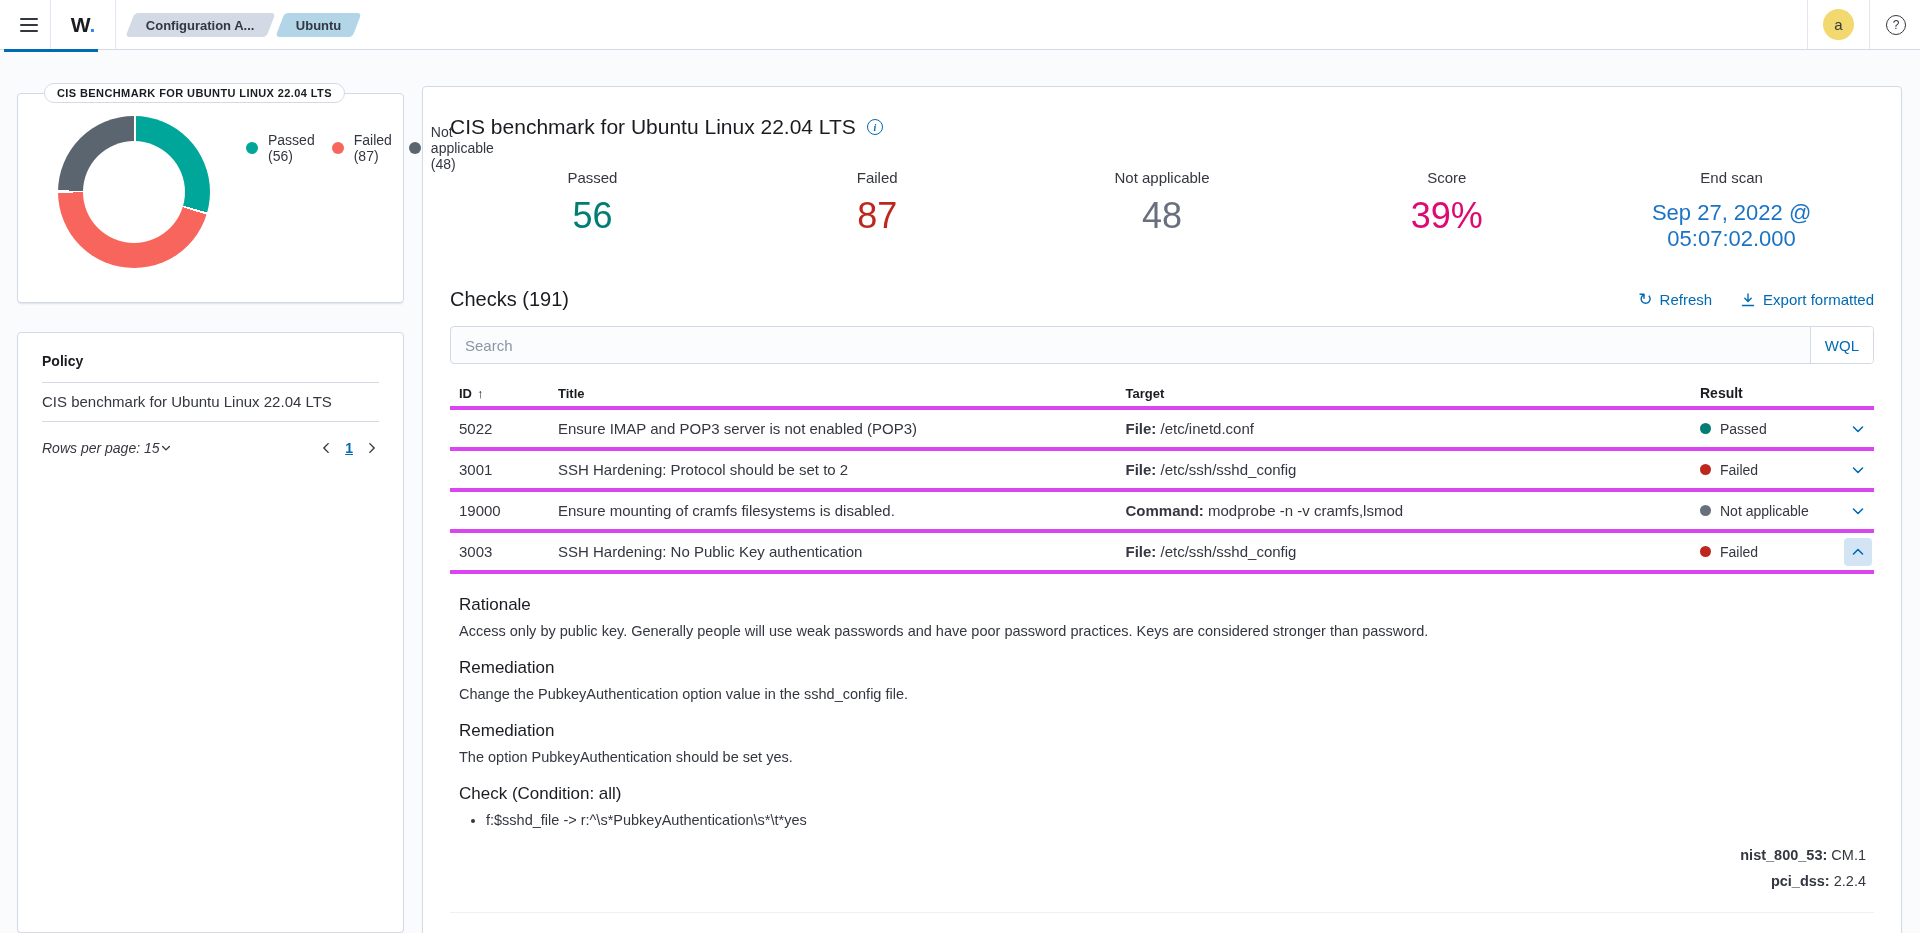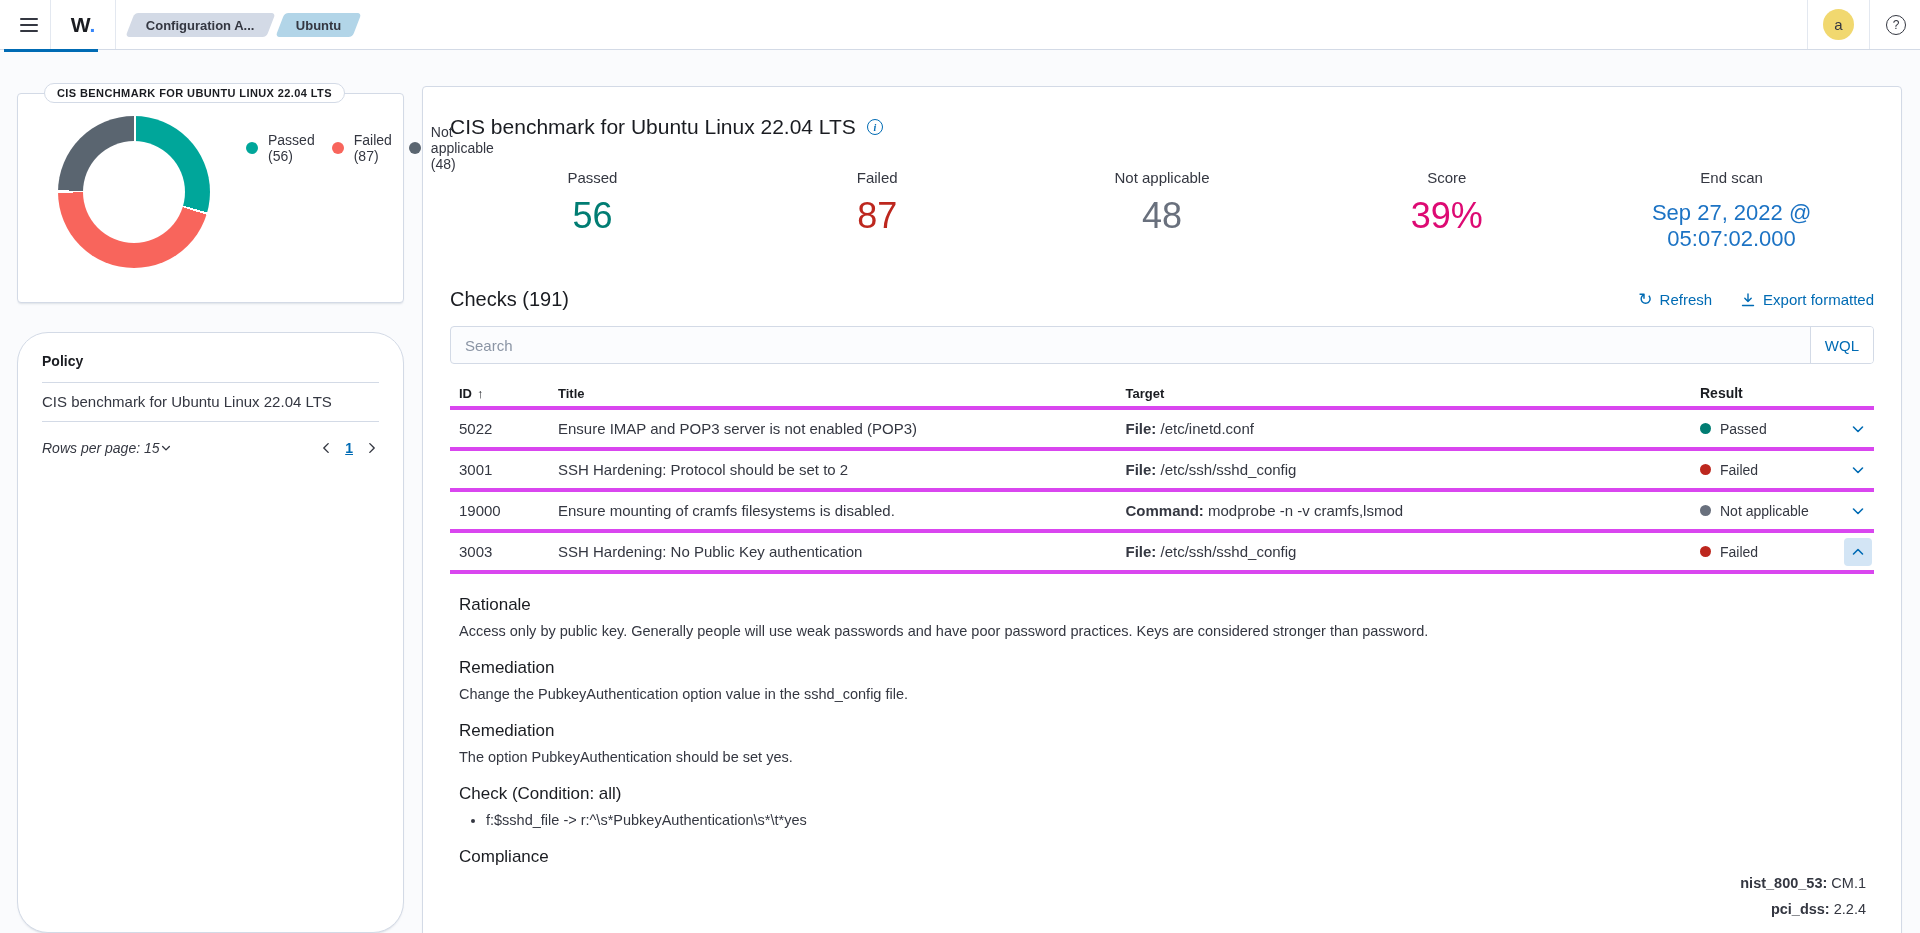--- a/index.html
+++ b/index.html
@@ -51,21 +51,21 @@
     color: #1a1c21; white-space: nowrap; }
   .chart-body { display: flex; align-items: flex-start; padding: 22px 14px 0 40px; }
   .donut { width: 152px; height: 152px; border-radius: 50%; position: relative; flex: none;
     background: conic-gradient(#00a69a 0 29.3%, #f8655c 29.3% 74.9%, #5a6570 74.9% 100%); }
   .donut::after { content: ""; position: absolute; inset: 25px; background: #fff; border-radius: 50%; }
   .legend { list-style: none; margin: 8px 0 0 36px; display: flex; gap: 17px; }
   .legend li { display: flex; align-items: center; gap: 10px; font-size: 14px; color: #343741; }
   .legend-dot { width: 12px; height: 12px; border-radius: 50%; flex: none; }
 
   
-  .policy-card { margin-top: 29px; height: 601px; padding: 20px 24px; border-radius: 31px; }
+  .policy-card { margin-top: 29px; height: 601px; padding: 20px 24px; }
   .policy-header { font-size: 14px; font-weight: 700; color: #1a1c21; padding-bottom: 13px; border-bottom: 1px solid #d3dae6; }
   .policy-row { font-size: 15px; color: #343741; padding: 10px 0 11px; border-bottom: 1px solid #d3dae6; cursor: pointer; }
   .policy-footer { display: flex; justify-content: space-between; align-items: center; margin-top: 18px; }
   .rpp { display: flex; align-items: center; font-size: 14px; color: #343741; border: none; background: none; cursor: pointer; font-style: italic; }
   .pagination { display: flex; align-items: center; gap: 12px; }
   .page-arrow { border: none; background: none; cursor: pointer; display: flex; align-items: center; }
   .page-num { border: none; background: none; cursor: pointer; color: #006bb4; font-weight: 700;
     font-size: 14px; text-decoration: underline; }
 
   
@@ -353,21 +353,20 @@
           <h3>Remediation</h3>
           <p>The option PubkeyAuthentication should be set yes.</p>
         </section>
         <section class="detail-section">
           <h3>Check (Condition: all)</h3>
           <ul class="check-list">
             <li>f:$sshd_file -&gt; r:^\s*PubkeyAuthentication\s*\t*yes</li>
           </ul>
         </section>
         <section class="detail-section">
-          <h3>Compliance</h3>
           <p class="compliance-line"><b>nist_800_53:</b> <span>CM.1</span></p>
           <p class="compliance-line"><b>pci_dss:</b> <span>2.2.4</span></p>
         </section>
       </div>
 
     </div>
   </main>
 </div>
 
 </body></html>

